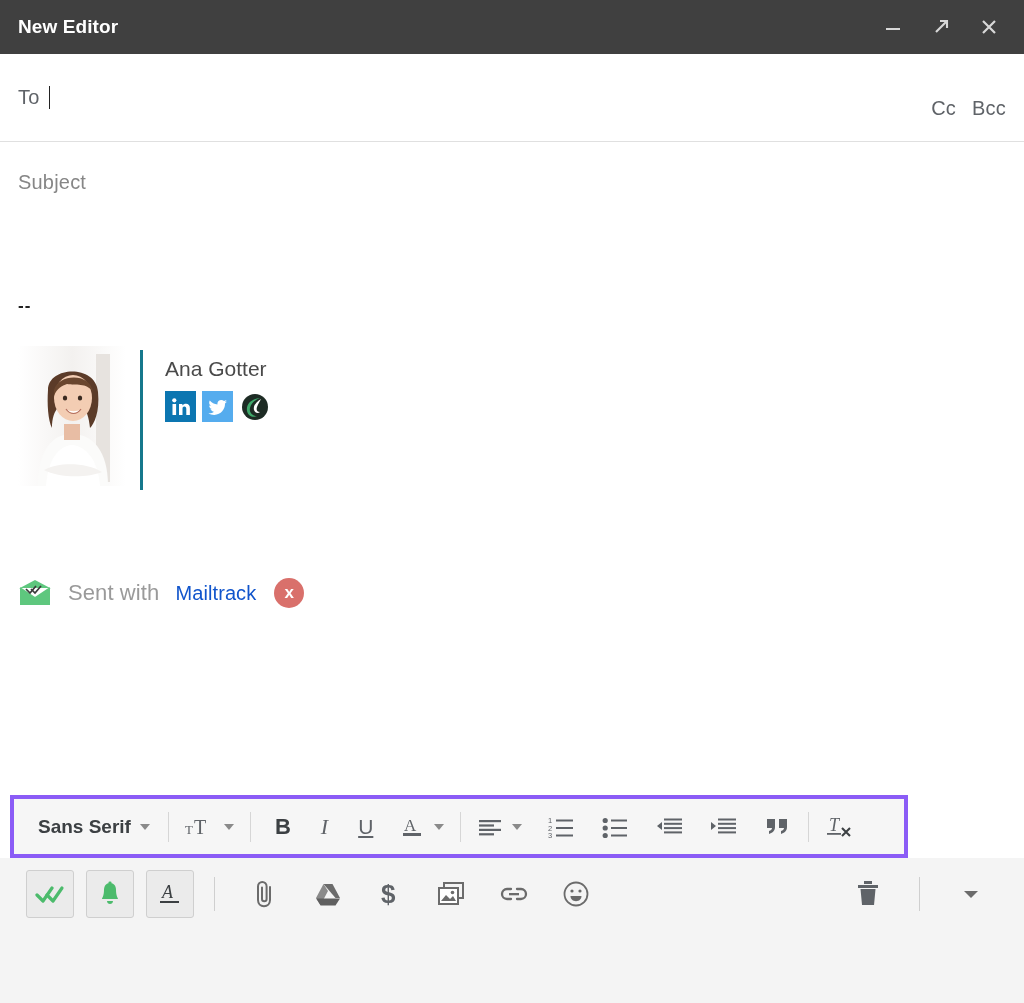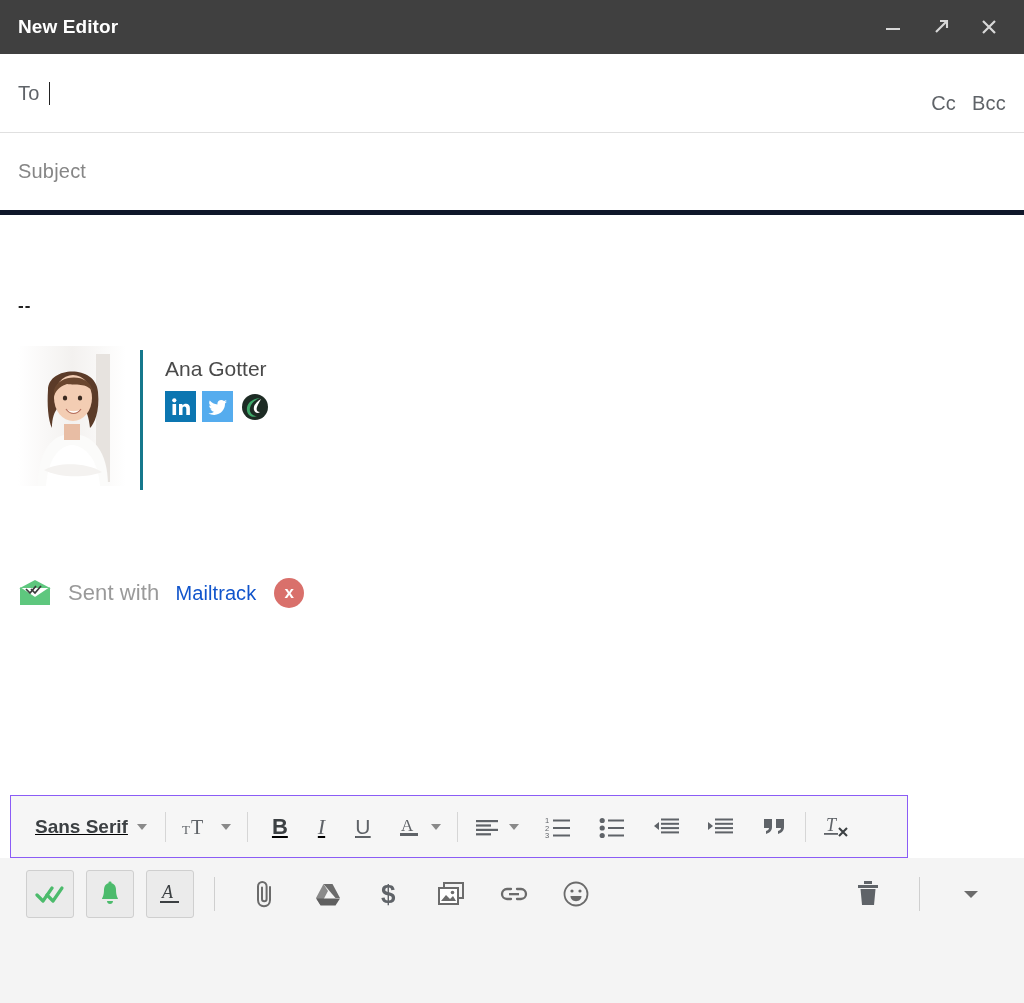--- a/index.html
+++ b/index.html
@@ -24,24 +24,24 @@
   }
   .titlebar-actions { display: flex; align-items: center; gap: 22px; padding-right: 8px; }
   .tb-btn {
     width: 26px; height: 26px; display: flex; align-items: center; justify-content: center;
     cursor: pointer; color: #d8d8d8;
   }
   .tb-btn svg { display: block; }
 
   
   .field-row {
-    height: 79px; background: #fff; border-bottom: 1px solid #e0e0e0;
+    height: 88px; background: #fff; border-bottom: 1px solid #e0e0e0;
     display: flex; align-items: center; padding: 0 18px;
   }
-  .field-row.subject { height: 82px; border-bottom: 5px solid #0f172a; }
+  .field-row.subject { height: 82px; border-bottom: 2px solid #0f172a; }
   .to-label {
     font-size: 20px; color: #5f6368; letter-spacing: .2px;
   }
   .caret {
     display: inline-block; width: 1px; height: 23px; background: #222;
     margin-left: 9px; vertical-align: middle;
   }
   .spacer { flex: 1; }
   .ccbcc { display: flex; gap: 16px; margin-top: 21px; }
   .ccbcc span {
@@ -90,22 +90,22 @@
   .mt-link { font-size: 20px; color: #1155cc; cursor: pointer; letter-spacing: .1px; }
   .mt-x {
     width: 30px; height: 30px; border-radius: 50%; background: #d9706b;
     color: #fff; font-size: 17px; font-weight: bold; display: flex;
     align-items: center; justify-content: center; cursor: pointer; margin-left: 2px;
   }
 
   
   .format-bar {
     position: absolute; left: 10px; bottom: 145px; width: 898px; height: 63px;
-    background: #f6f6f6; border: 1px solid #8b5cf6;
-    display: flex; align-items: center; padding: 16px 14px; text-decoration: underline;
+    background: #f6f6f6; border: 4px solid #8b5cf6;
+    display: flex; align-items: center; padding: 16px 14px;
   }
   .fb-item {
     display: flex; align-items: center; justify-content: center;
     height: 40px; cursor: pointer; color: #5f6368; padding: 0 6px;
   }
   .fb-font { font-size: 19px; font-weight: bold; color: #3c4043; padding: 0 8px 0 10px; }
   .fb-sep { width: 1px; height: 30px; background: #d6d6d6; margin: 0 10px; }
   .caret-dn {
     width: 0; height: 0; border-left: 5px solid transparent; border-right: 5px solid transparent;
     border-top: 6px solid #8a8a8a; margin-left: 9px;

